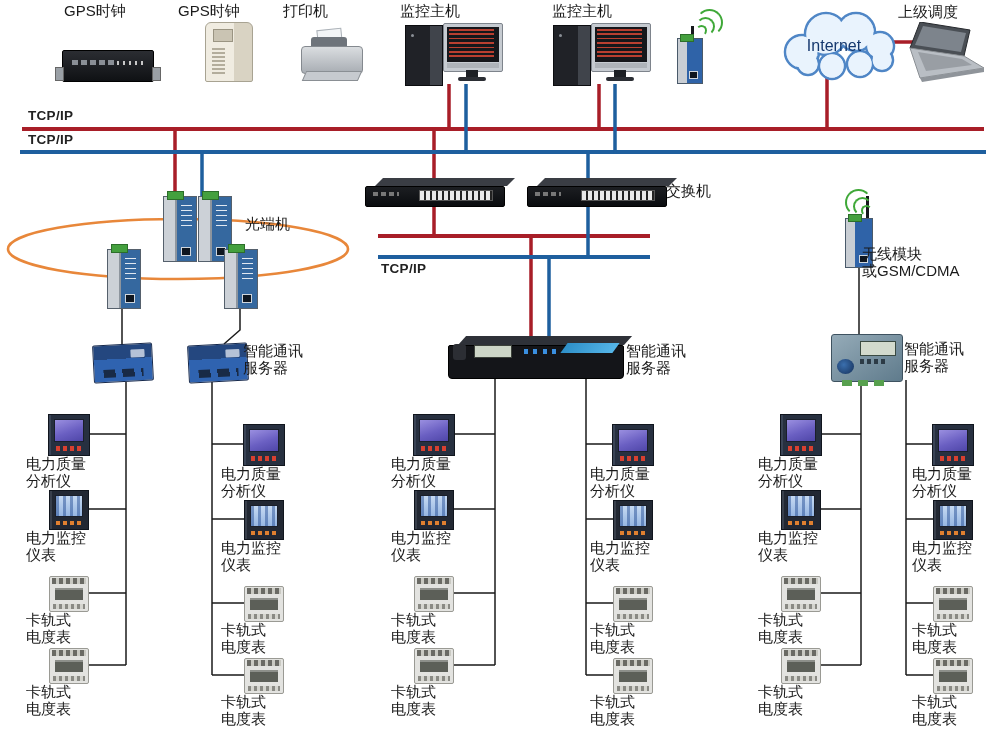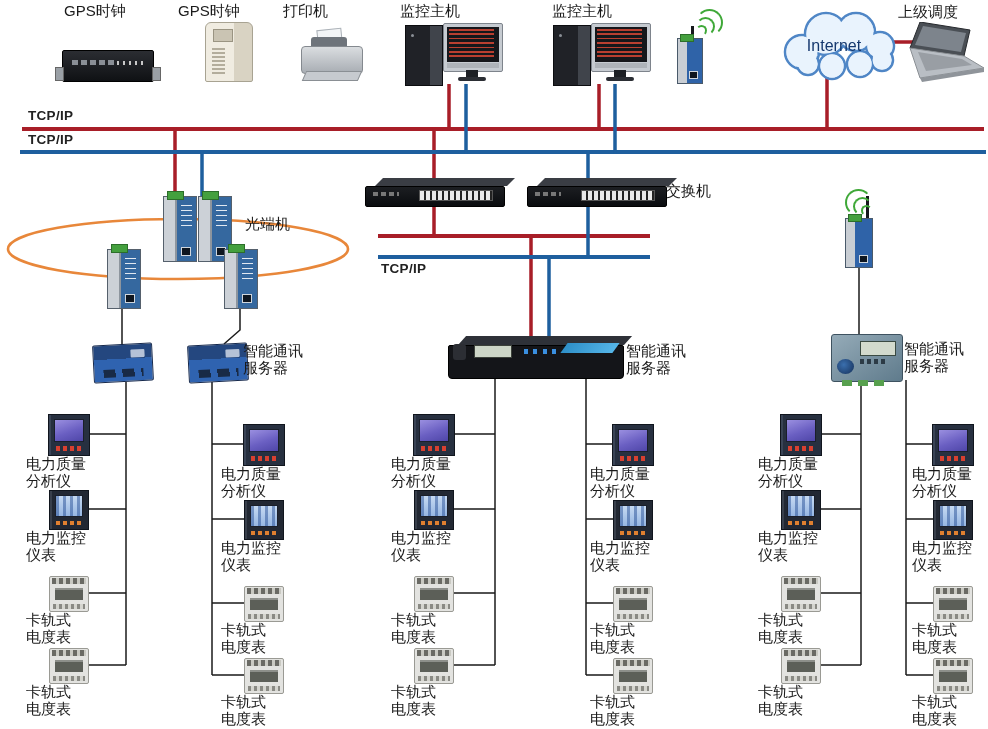--- a/index.html
+++ b/index.html
@@ -300,20 +300,24 @@
   <div class="dev antenna" style="left:866px;top:196px;height:24px;"></div>
   <div class="dev wifi nw" style="left:846px;top:190px;">
       <i class="s1"></i>
       <i class="s2"></i>
       <i class="s3"></i>
     </div>
   <div class="dev wmod" style="left:845px;top:218px;width:26px;height:48px;">
     <div class="cap"></div>
     <div class="port"></div>
   </div>
+  <div class="lbl" style="left:862px;top:245px;width:120px;">
+    <span>无线模块</span>
+      <span>或GSM/CDMA</span>
+  </div>
 
   <div class="dev rsrv" style="left:831px;top:334px;">
     <div class="lcd"></div>
       <div class="circ"></div>
       <div class="keys"></div>
       <div class="terms"></div>
   </div>
   <div class="lbl" style="left:904px;top:340px;width:84px;">
     <span>智能通讯</span>
       <span>服务器</span>

